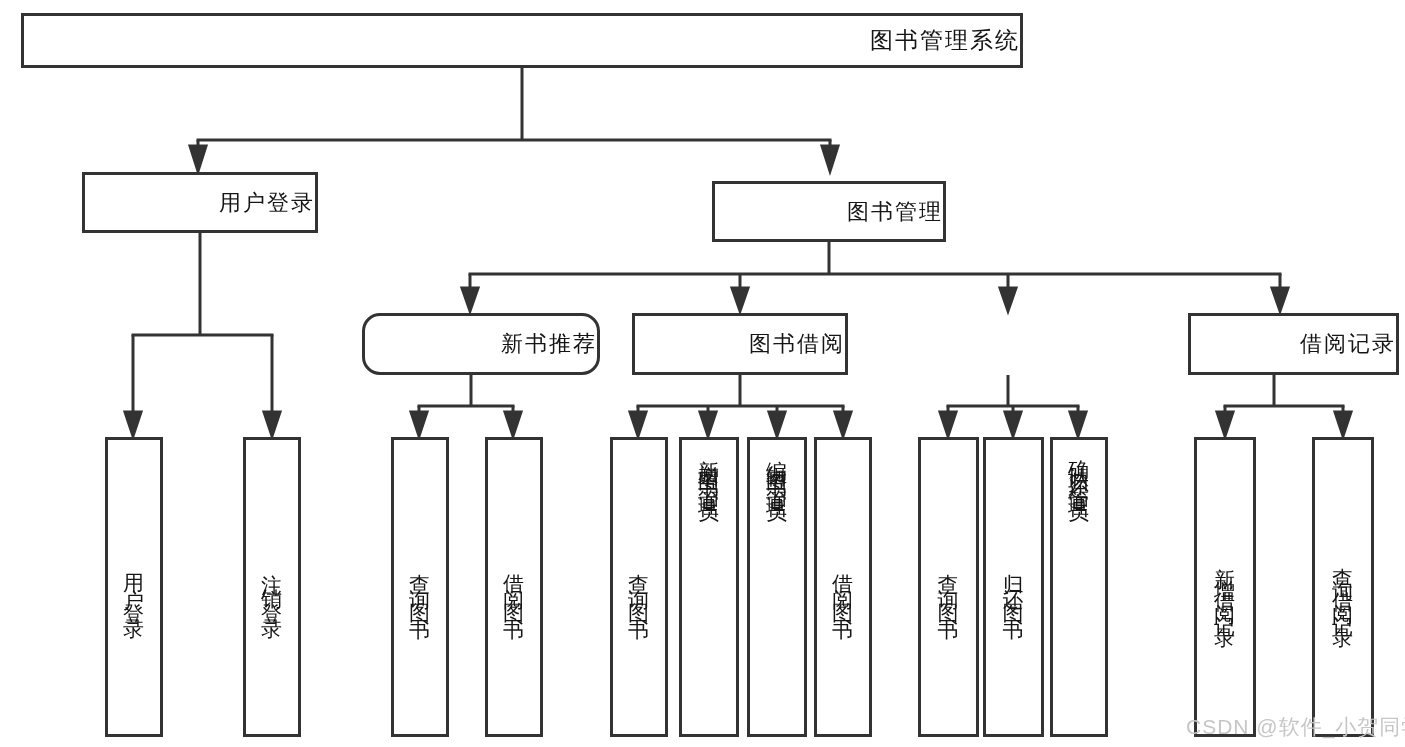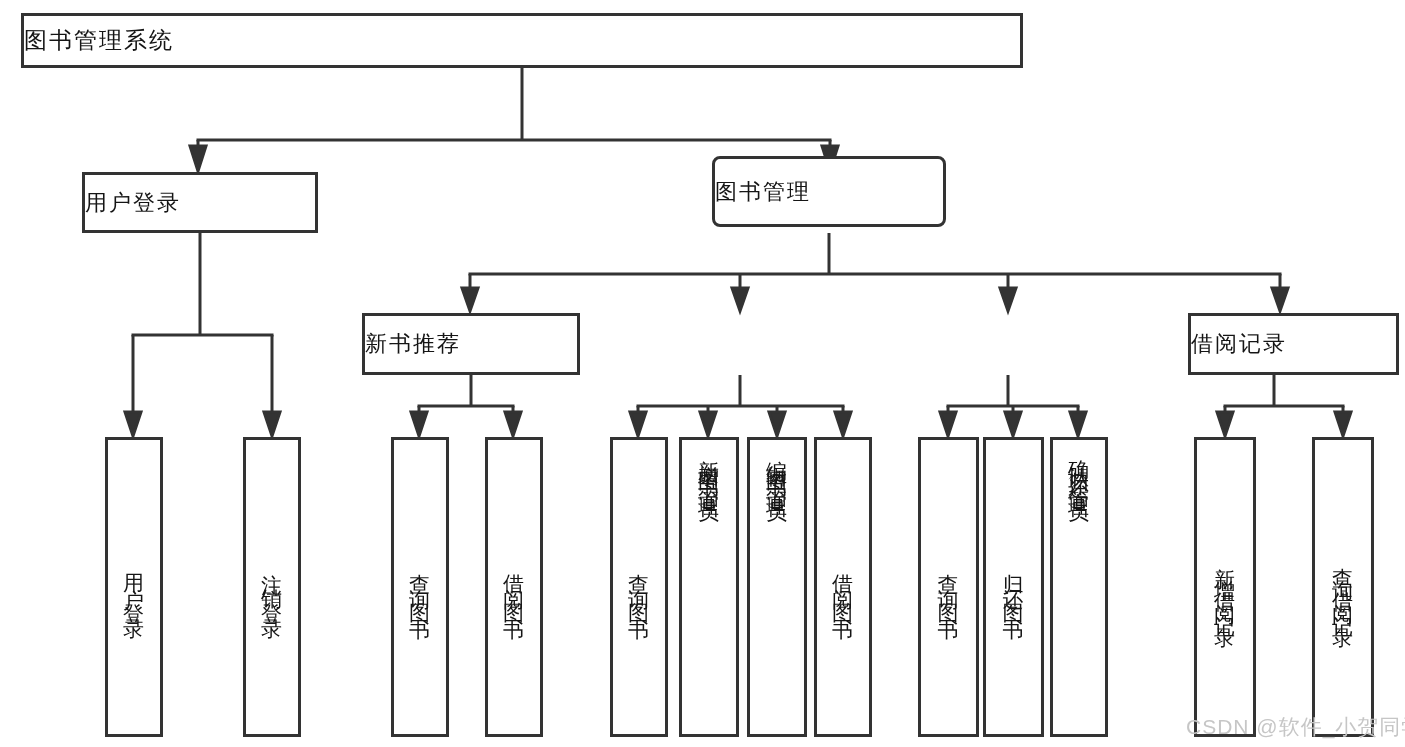--- a/index.html
+++ b/index.html
@@ -9,32 +9,32 @@
     background:#ffffff;
     font-family:"Liberation Sans", sans-serif;
     overflow:hidden;
   }
   #connectors{position:absolute;left:0;top:0;z-index:0;}
   .box{
     position:absolute;
     background:#ffffff;
     border:3px solid #333333;
     box-sizing:border-box;
-    display:flex;align-items:center;justify-content:flex-start;
+    display:flex;align-items:center;justify-content:flex-end;
     color:#151515;
     font-size:22px;
     letter-spacing:2px;
     z-index:1;
     white-space:nowrap;
   }
   .root{left:21px;top:13px;width:1002px;height:55px;font-size:23px;}
   .l2a{left:82px;top:172px;width:236px;height:61px;}
-  .l2b{left:712px;top:156px;width:234px;height:71px;border-radius:8px;}
+  .l2b{left:712px;top:181px;width:234px;height:61px;}
   .l3{top:313px;height:62px;}
-  .l3a{left:362px;width:218px;}
+  .l3a{left:362px;width:238px;border-radius:18px;}
   .l3b{left:632px;width:216px;}
   .l3c{left:902px;width:212px;}
   .l3d{left:1169px;width:211px;margin-left:19px;}
   .leaf{
     position:absolute;
     top:437px;width:58px;height:300px;
     background:#ffffff;
     border:3px solid #333333;
     box-sizing:border-box;
     display:flex;align-items:center;justify-content:center;
@@ -151,20 +151,23 @@
   <div class="box l2a">
     <span>用户登录</span>
   </div>
   <div class="box l2b">
     <span>图书管理</span>
   </div>
 
   <div class="box l3 l3a">
     <span>新书推荐</span>
   </div>
+  <div class="box l3 l3b">
+    <span>图书借阅</span>
+  </div>
   <div class="box l3 l3d">
     <span>借阅记录</span>
   </div>
 
   <div class="leaf" style="left:105px;">
     <span>用户登录</span>
   </div>
   <div class="leaf" style="left:243px;">
     <span>注销登录</span>
   </div>

